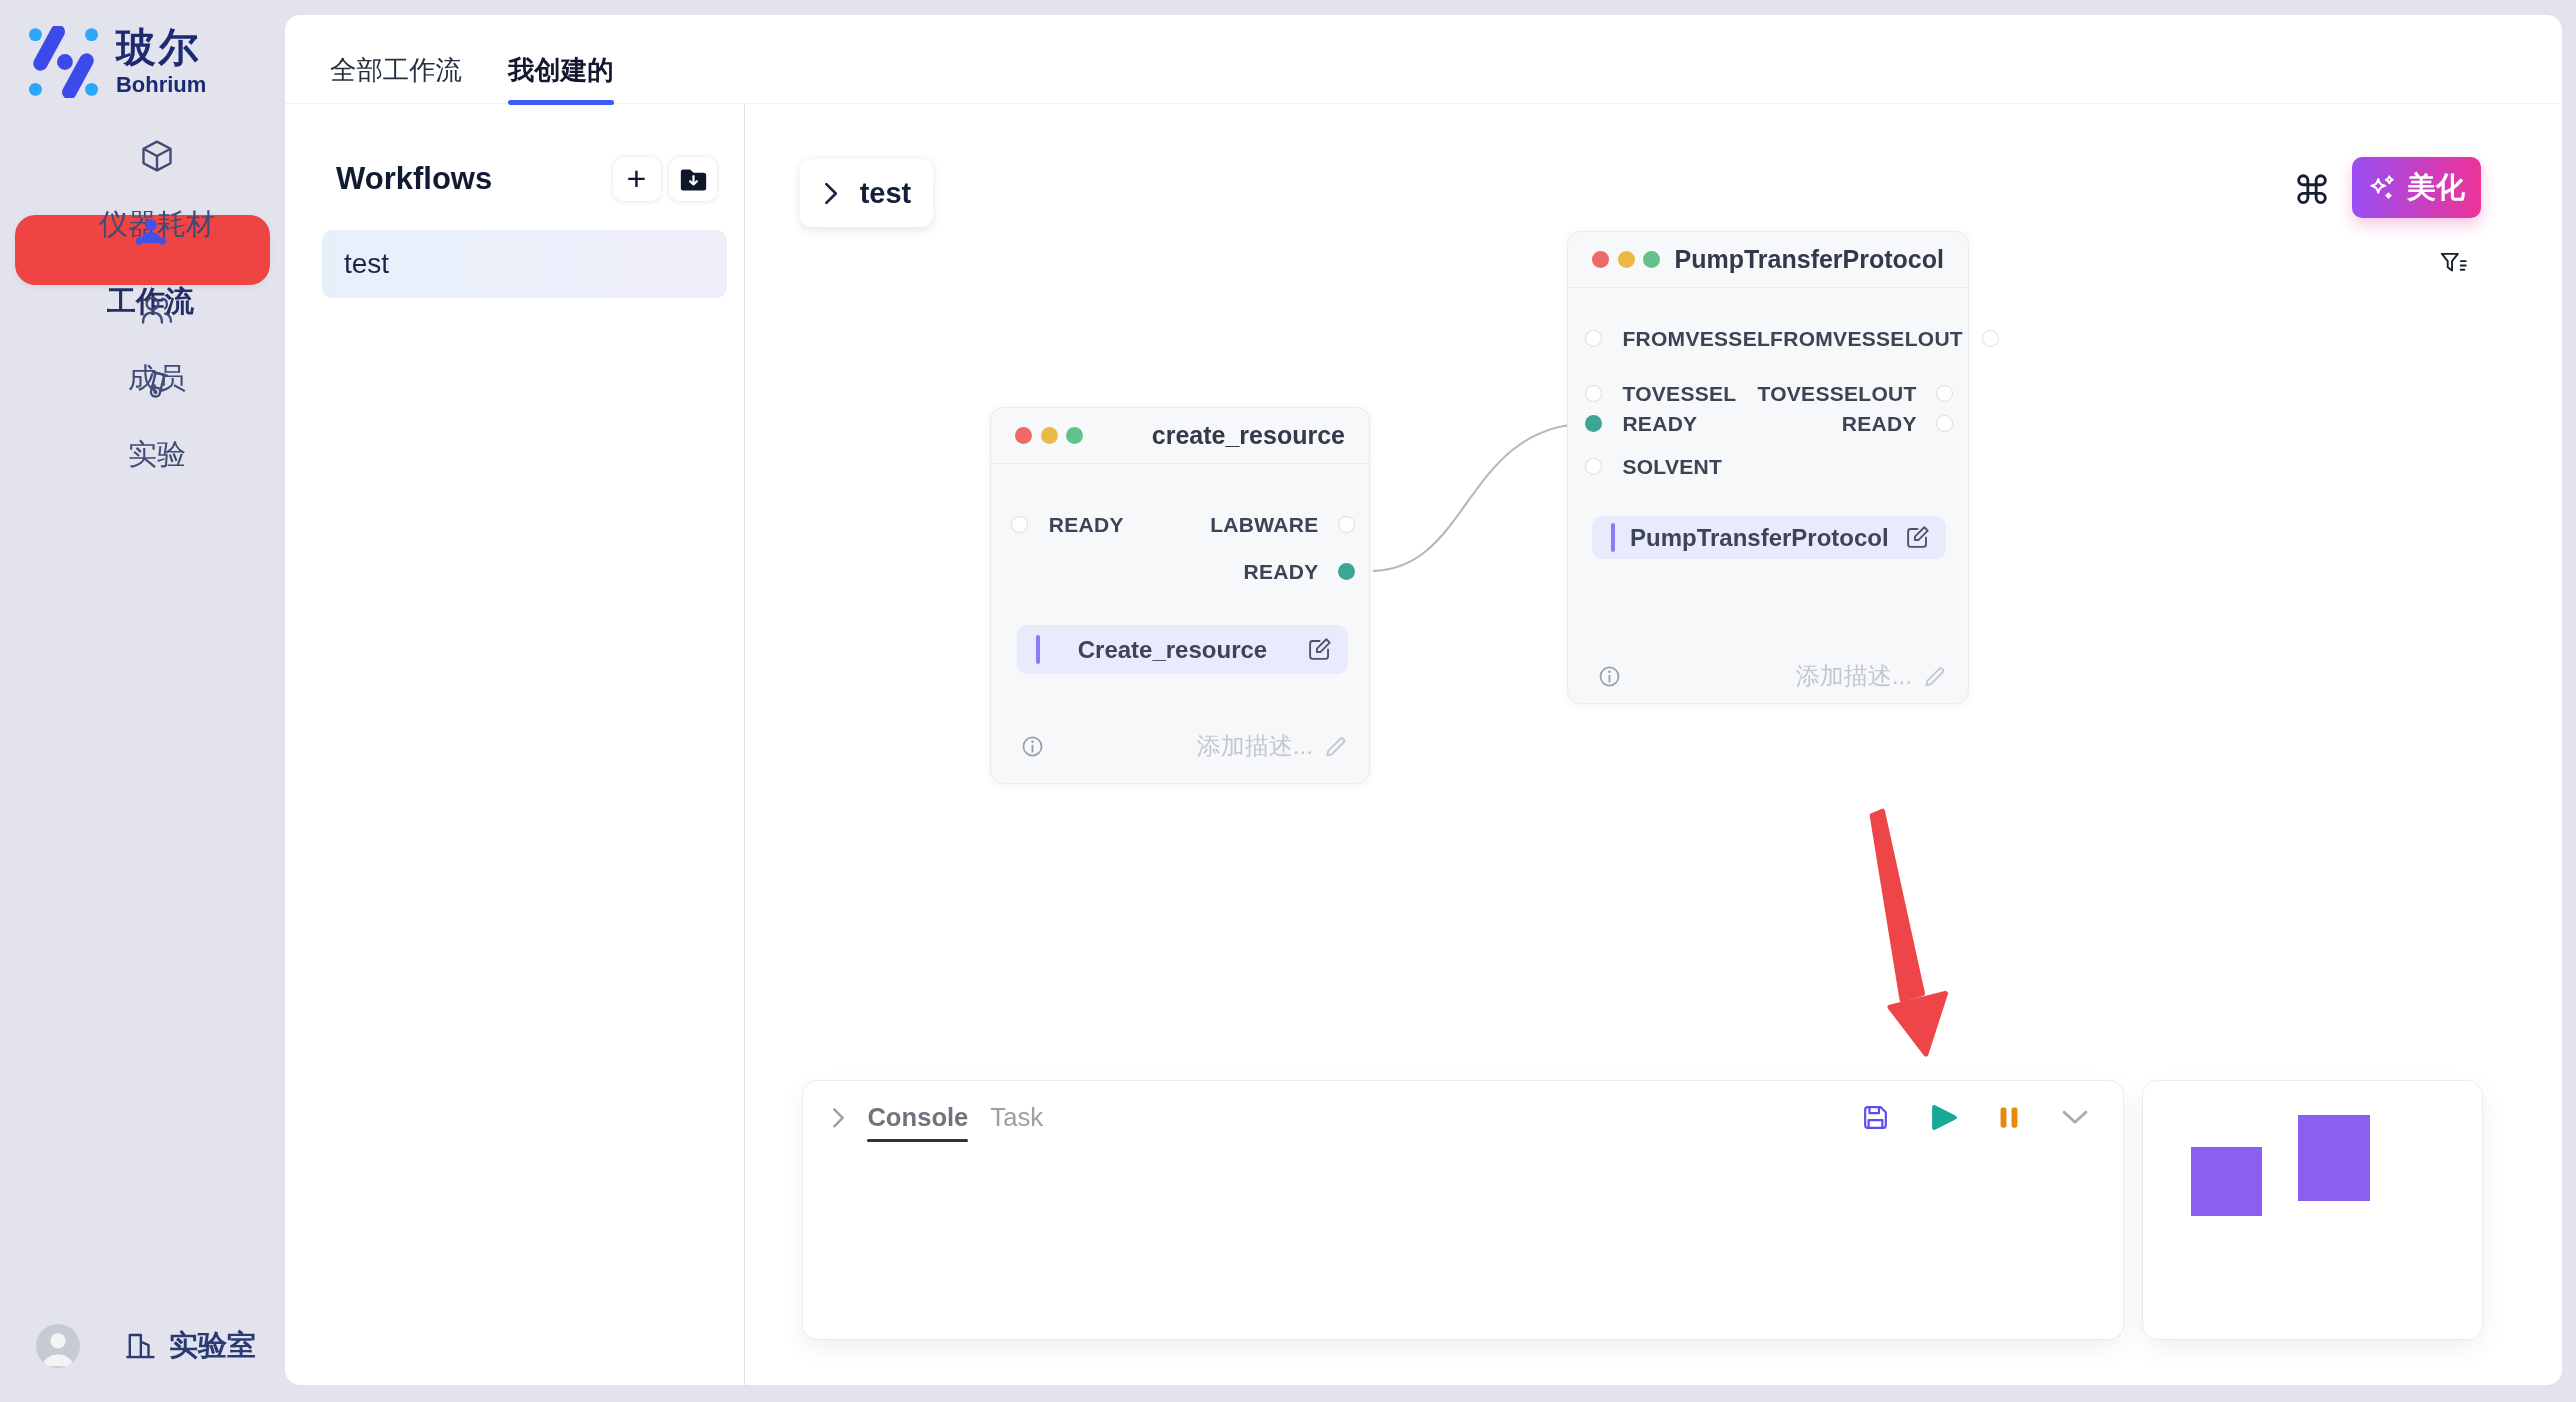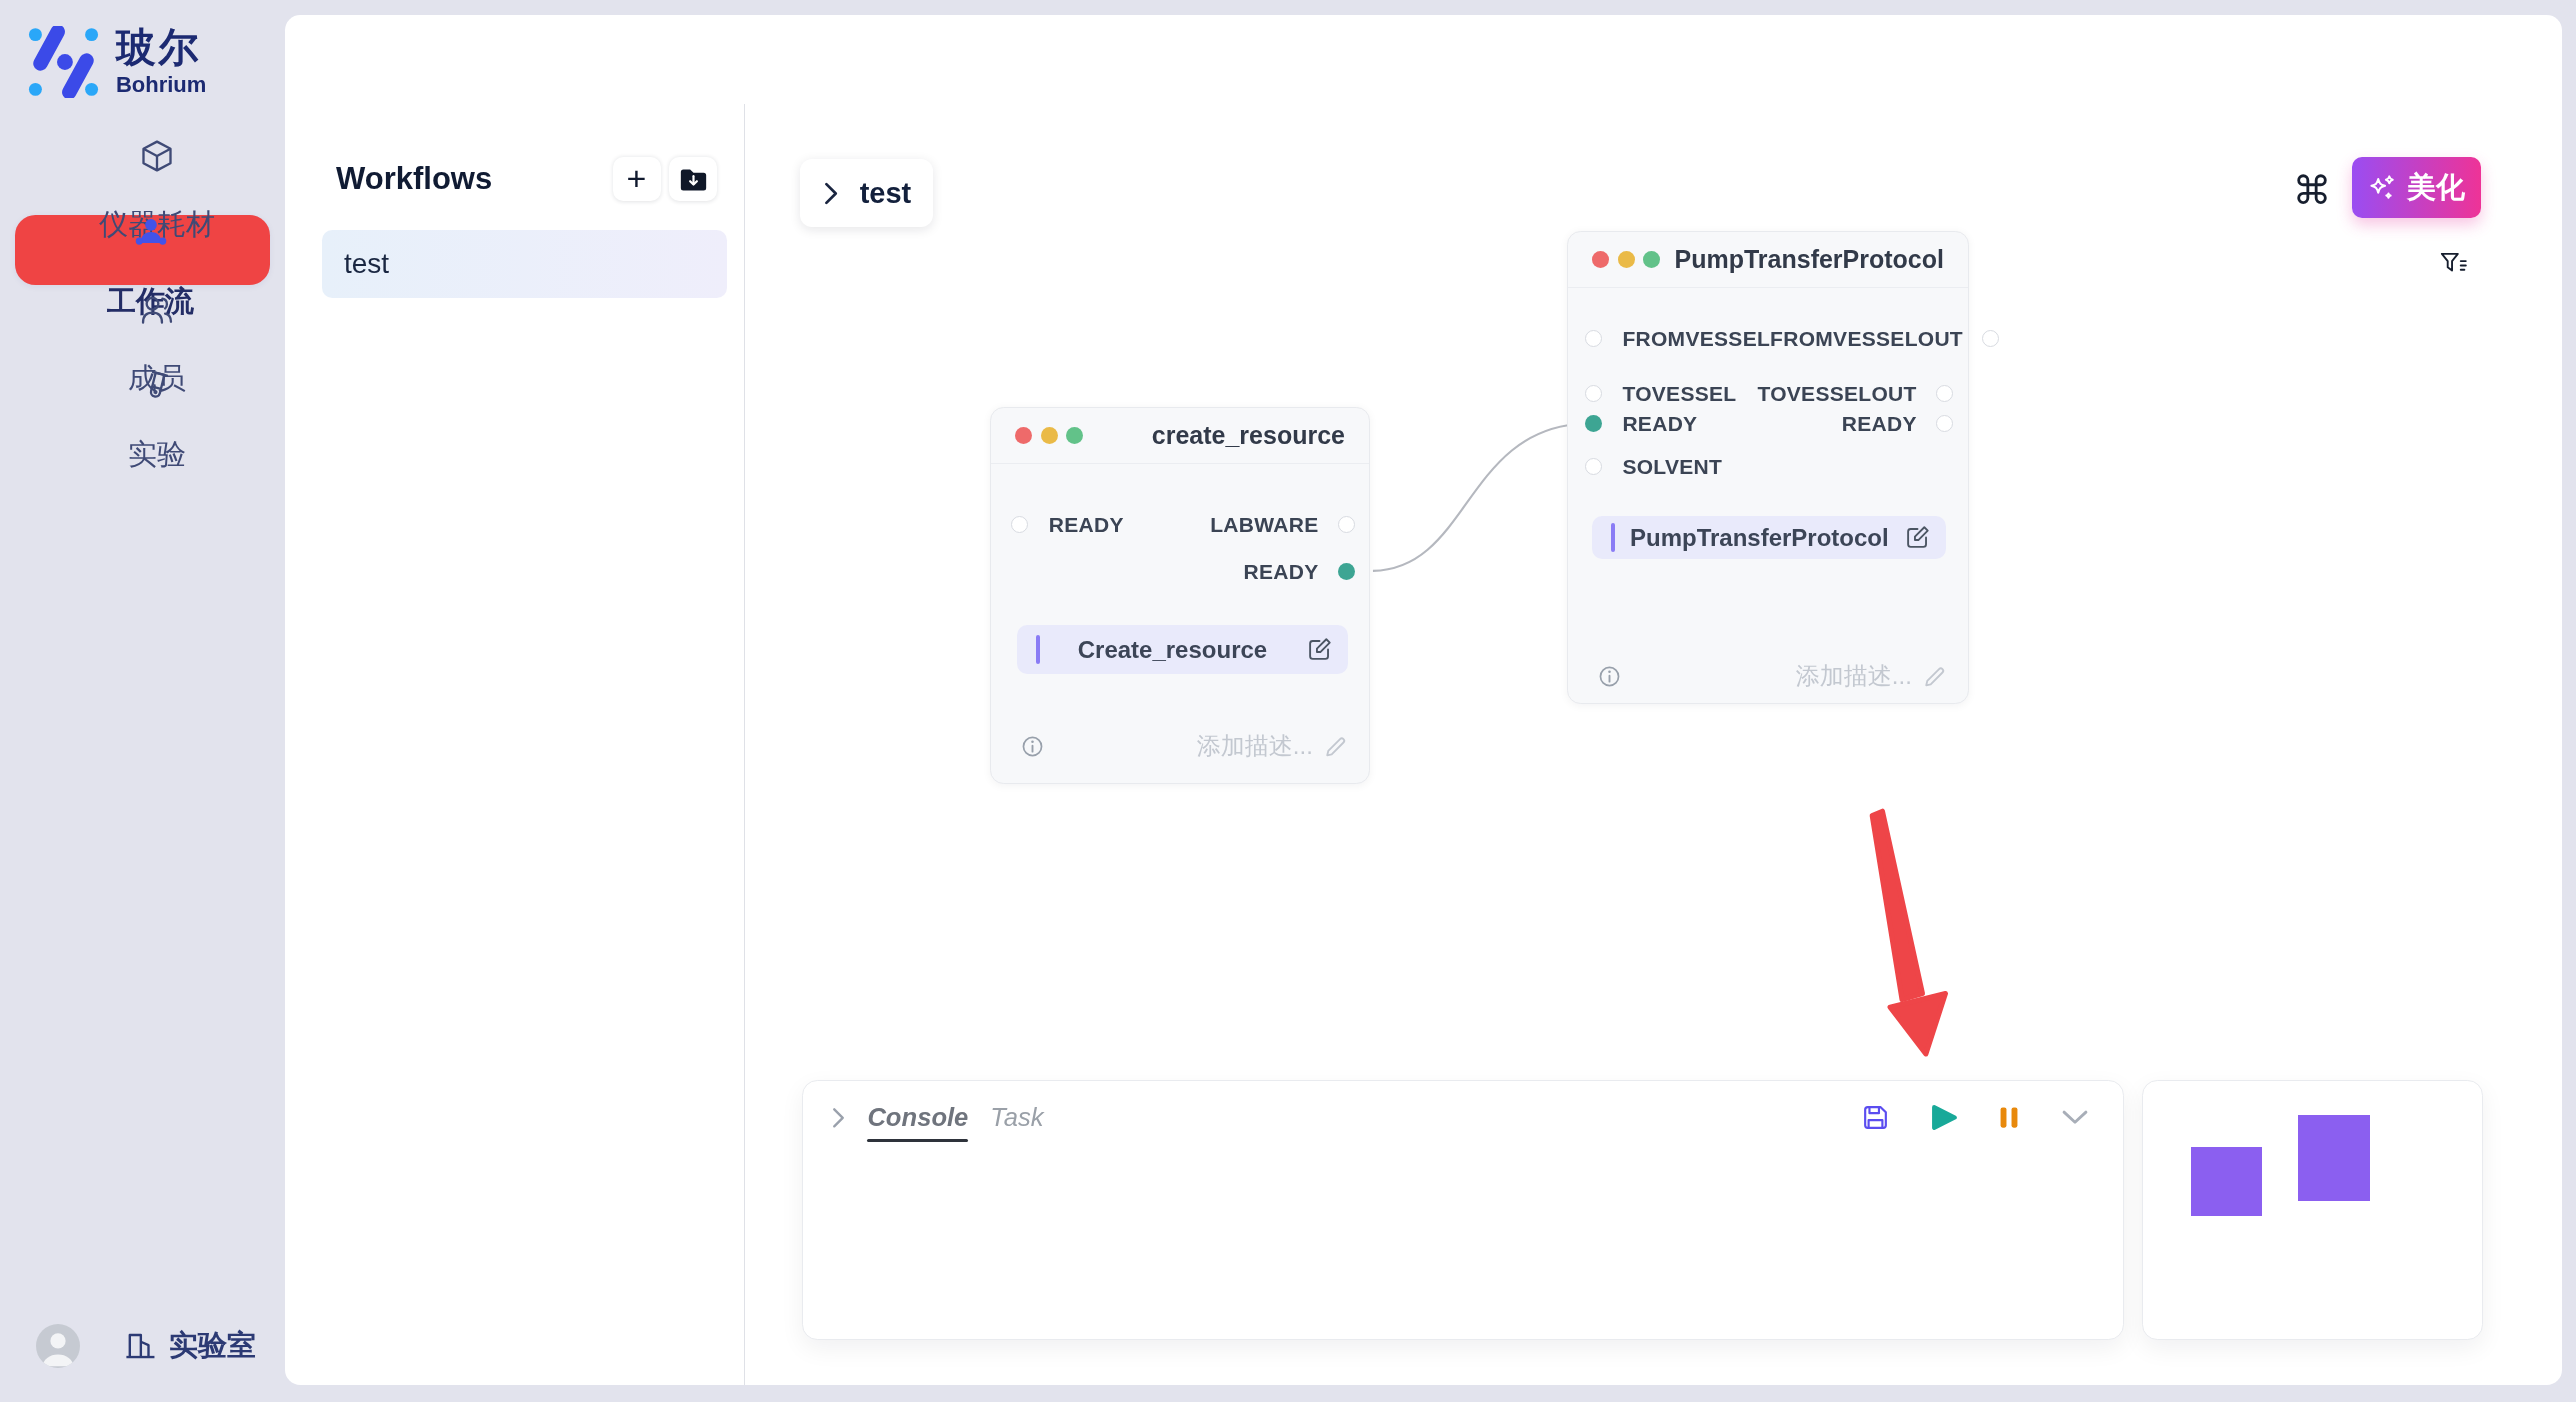--- a/index.html
+++ b/index.html
@@ -71,21 +71,21 @@
   .node-action{position:absolute;background:#e9eafb;border-radius:10.2px;display:flex;align-items:center;
     padding:0 13.6px 0 19px;box-sizing:border-box;cursor:pointer;}
   .action-bar{width:4.3px;height:29px;border-radius:2.6px;background:#8a7cf5;flex:0 0 auto;}
   .action-label{flex:1;text-align:center;font-size:24px;font-weight:700;color:#3c4557;}
   .node-foot{position:absolute;left:25.6px;right:20.4px;height:32px;display:flex;align-items:center;justify-content:space-between;}
   .desc-group{display:flex;align-items:center;gap:10.2px;cursor:text;}
   .desc-text{font-size:24px;color:#c3c8d0;}
   
   .console{position:absolute;left:517px;top:1065px;width:1322px;height:260px;background:#fff;border:1.3px solid #e9ebef;
     border-radius:15.3px;box-shadow:0 8.5px 24px rgba(17,24,39,.06);box-sizing:border-box;}
-  .console-head{position:absolute;left:0;top:0;right:0;height:72px;display:flex;align-items:center;padding:0 32px 0 27px;box-sizing:border-box;font-style:italic;}
+  .console-head{position:absolute;left:0;top:0;right:0;height:72px;display:flex;align-items:center;padding:0 32px 0 27px;box-sizing:border-box;}
   .console-tabs{display:flex;align-items:center;gap:22px;margin-left:20.4px;}
   .console-tab{position:relative;font-size:25.6px;color:#9aa0a8;cursor:pointer;}
   .console-tab.active{color:#6f747d;font-weight:700;}
   .console-tab.active::after{content:"";position:absolute;left:0;right:0;bottom:-10.2px;height:3.4px;border-radius:1.7px;background:#2e333b;}
   .console-actions{margin-left:auto;display:flex;align-items:center;gap:39px;}
   .icon-btn{background:none;border:none;padding:0;cursor:pointer;display:flex;align-items:center;justify-content:center;}
   
   .minimap{position:absolute;left:1857px;top:1065px;width:341px;height:260px;background:#fff;border:1.3px solid #e9ebef;
     border-radius:15.3px;box-shadow:0 8.5px 24px rgba(17,24,39,.06);box-sizing:border-box;cursor:pointer;}
   .mm-rect{position:absolute;background:#8b5ff0;}
@@ -167,20 +167,28 @@
         <path d="M21 15 l9 4 v14"></path>
         <path d="M4 33 h33"></path>
       </svg>
       <span>实验室</span>
     </div>
   </div>
 </div>
 
 <div class="main-panel">
 
+  <div class="tabbar">
+    <div class="tab">
+      <span>全部工作流</span>
+    </div>
+    <div class="tab active">
+      <span>我创建的</span>
+    </div>
+  </div>
 
   <div class="wf-list">
     <div class="wf-head">
       <span class="wf-title">Workflows</span>
       <div class="wf-btns">
         <button class="sq-btn">
           <span class="plus-glyph">+</span>
         </button>
         <button class="sq-btn">
           <svg width="31" height="27" viewBox="0 0 36 32">

